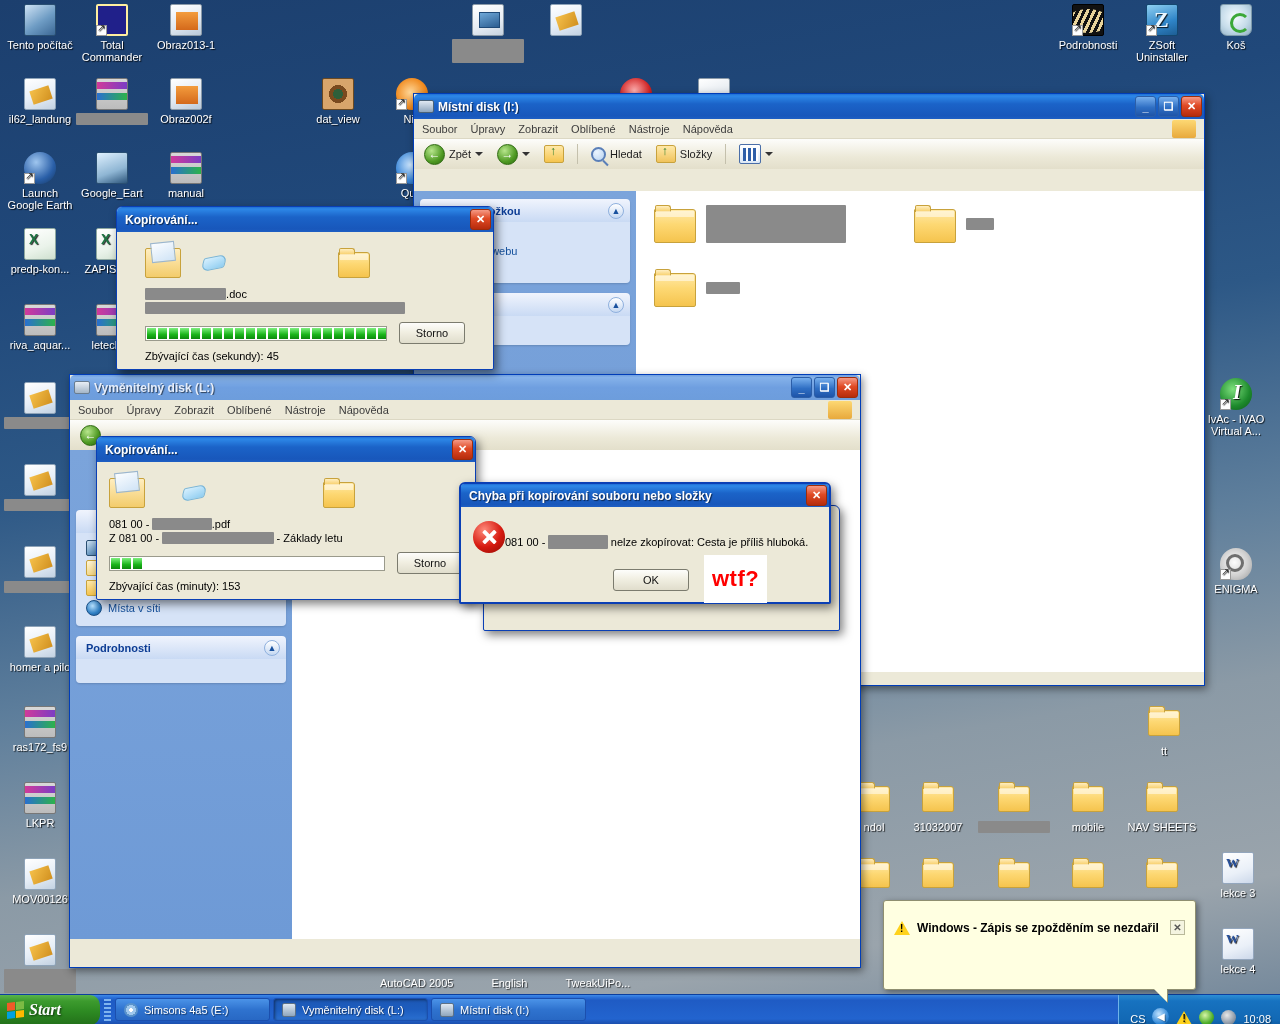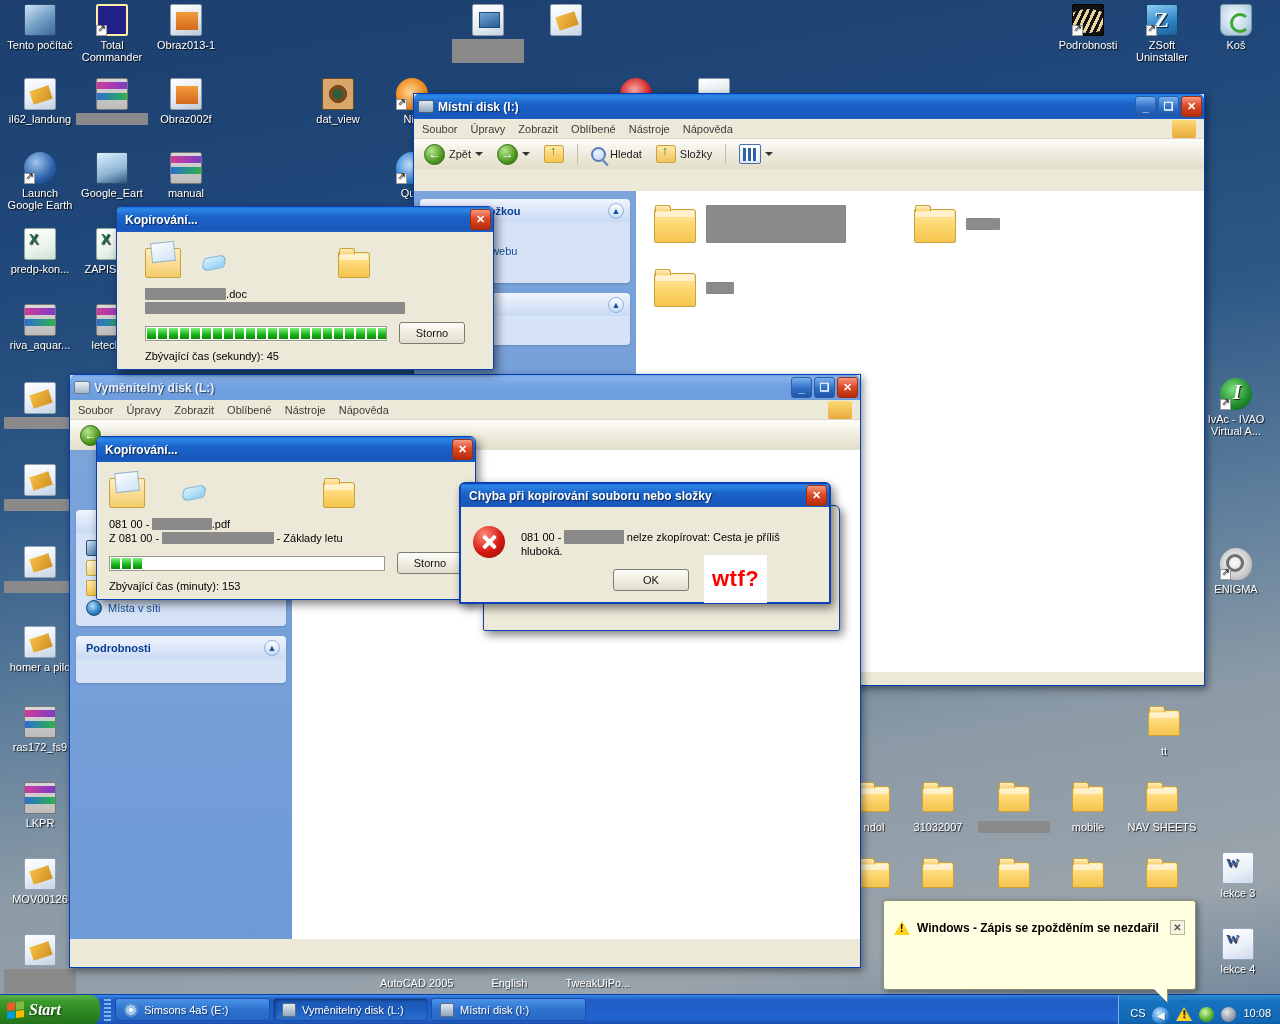--- a/index.html
+++ b/index.html
@@ -213,21 +213,21 @@
         padding:0 8px; margin-right:3px; border-radius:3px; color:#fff; font-size:11px;
         background:linear-gradient(180deg,#4b93e8,#2f73cf 50%,#2868c4); border:1px solid #1b4fae;
         text-shadow:1px 1px 1px rgba(0,0,0,.5); white-space:nowrap; overflow:hidden; }
   .tbtn.active { background:linear-gradient(180deg,#1c57b4,#1d5dbf 50%,#2a6fd0);
         box-shadow:inset 1px 1px 3px rgba(0,0,0,.45); }
   .tiny { width:14px;height:14px;flex:0 0 14px;border-radius:2px; }
   .ti-cd { background:radial-gradient(circle at 50% 50%,#fff 0 2px,#9fc8ee 2px 5px,#5a93cb 5px);
         border-radius:50%; }
   .ti-drv { background:linear-gradient(180deg,#dfe8f2,#8fa6bd); border:1px solid #5d7governor; border:1px solid #5d7186;
         border-radius:2px; }
-  .tray { margin-left:auto; height:30px; display:flex; align-items:flex-start; gap:7px;
+  .tray { margin-left:auto; height:30px; display:flex; align-items:flex-end; gap:7px;
         padding:12px 9px 0 11px; color:#fff; font-size:11px;
         background:linear-gradient(180deg,#2d8fd6 0%,#1772c0 20%,#1268b4 85%,#0e5ca4 100%);
         border-left:1px solid #6fb3e8; text-shadow:1px 1px 1px rgba(0,0,0,.4); }
   .deskstat { position:absolute; bottom:30px; left:0; width:1280px; height:22px;
         display:flex; align-items:center; gap:38px; padding-left:380px; color:#fff;
         font-size:11px; text-shadow:1px 1px 1px rgba(0,0,0,.7); }
 </style>
 </head>
 <body>
 
@@ -620,27 +620,27 @@
           </div>
         </div>
       </div>
     </div>
     <div class="wbody" style="flex:1; padding:14px 0 0 18px;">
       <div id="ldfolders" style="display:flex;flex-wrap:wrap;gap:4px 30px;">
           <div style="display: flex; gap: 10px; width: 230px; margin-bottom: 22px;">
             <div class="fold" style="width: 42px; height: 34px; flex: 0 0 42px;"></div>
             <span class="redact" style="font-size: 11px;">učebnice - profesionální pilot</span>
           </div>
+          <div style="display: flex; align-items: center; gap: 10px; width: 180px; margin-bottom: 22px;">
+            <div class="fold" style="width: 42px; height: 34px; flex: 0 0 42px;"></div>
+            <span class="redact" style="font-size: 11px;">brána</span>
+          </div>
           <div style="display: flex; align-items: center; gap: 10px; width: 230px; margin-bottom: 22px;">
             <div class="fold" style="width: 42px; height: 34px; flex: 0 0 42px;"></div>
             <span class="redact" style="font-size: 11px;">to road</span>
-          </div>
-          <div style="display: flex; align-items: center; gap: 10px; width: 180px; margin-bottom: 22px;">
-            <div class="fold" style="width: 42px; height: 34px; flex: 0 0 42px;"></div>
-            <span class="redact" style="font-size: 11px;">brána</span>
           </div>
         </div>
     </div>
   </div>
 </div>
 
 <div class="win" style="left:69px; top:374px; width:792px; height:594px;">
   <div class="tbar inactive">
     <span style="width:16px;height:13px;background:linear-gradient(180deg,#e8eef5,#a4b6c8);border:1px solid #6a7d90;border-radius:2px;"></span>
     <span class="ttl">Vyměnitelný disk (L:)</span>
@@ -787,21 +787,21 @@
     <div style="margin-top:6px;">Zbývající čas (minuty): 153</div>
   </div>
 </div>
 
 <div class="dlg" style="left:459px; top:482px; width:372px; height:122px; z-index:60; border:2px solid #0a3fb5;">
   <div class="tbar" style="border-radius:3px 3px 0 0; height:23px;">
     <span class="ttl">Chyba při kopírování souboru nebo složky</span>
     <span class="tb close">✕</span>
   </div>
   <div class="dlgbody" style="padding:14px 12px 10px; height:97px; position:relative;">
-    <div style="display:flex; align-items:flex-end; gap:16px;">
+    <div style="display:flex; align-items:center; ">
       <span class="errico"></span>
       <span style="font-size:11px; line-height:14px; padding-top:9px;">
         <span>081 00 - </span><span class="redact">Základy letu</span><span> nelze zkopírovat: Cesta je příliš hluboká.</span>
       </span>
     </div>
     <div style="position:absolute; left:152px; top:62px;">
       <span class="btn" style="min-width:76px;">OK</span>
     </div>
     <span class="wtf" style="position:absolute; left:243px; top:48px;">wtf?</span>
   </div>

